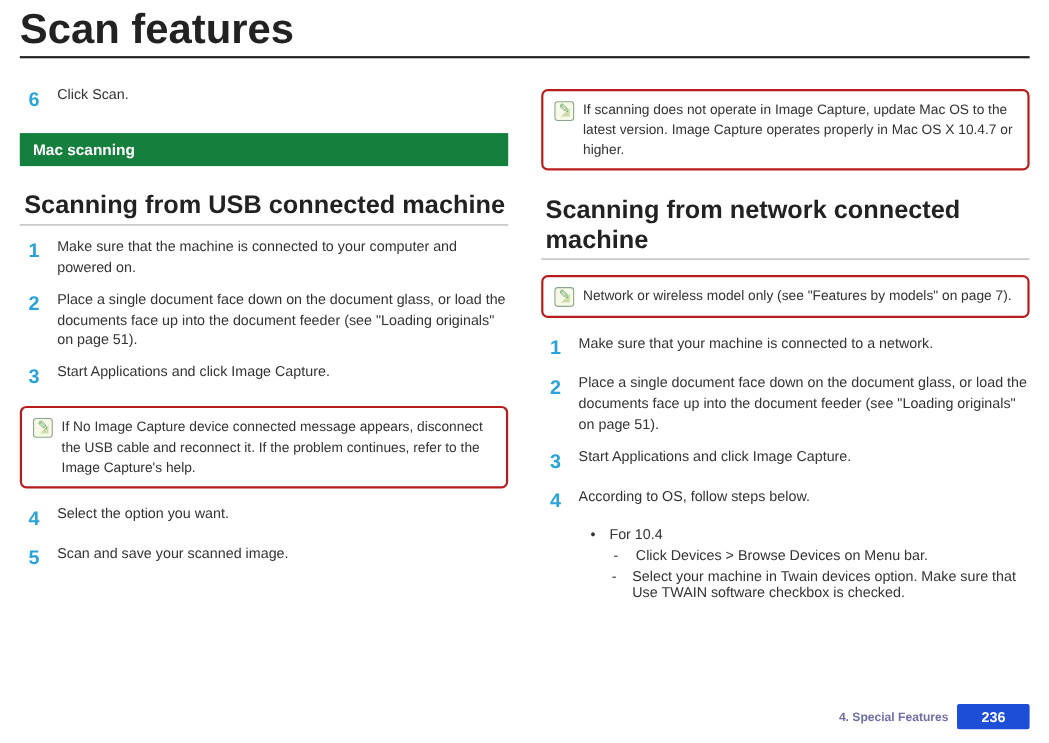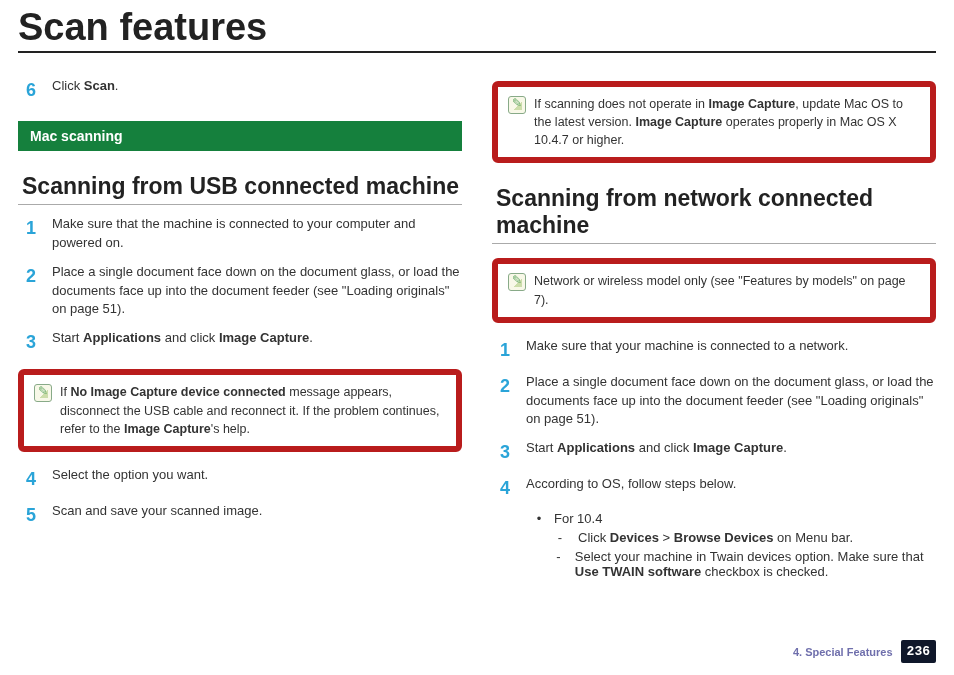--- a/index.html
+++ b/index.html
@@ -60,21 +60,21 @@
     font-weight: 700;
     color: #222;
     margin: 22px 0 4px 4px;
   }
   .sub-rule {
     border: none;
     border-top: 1px solid #aaa;
     margin: 2px 0 8px 0;
   }
   .note-box {
-    border: 6px solid #b91c1c;
+    border: 2px solid #b91c1c;
     border-radius: 6px;
     padding: 8px 10px 8px 10px;
     margin: 14px 0;
     display: flex;
     align-items: flex-start;
     gap: 8px;
     font-size: 12.5px;
     line-height: 1.45;
     color: #333;
   }
@@ -113,29 +113,28 @@
     right: 18px;
     bottom: 12px;
     display: flex;
     align-items: center;
     gap: 8px;
     font-size: 11px;
     margin-top: 24px;
   }
   .footer .chap { color: #6f6fac; font-weight: 700; }
   .footer .pg {
-    background: #0f172a;
+    background: #1d4ed8;
     color: #fff;
     font-weight: 700;
-    padding: 4px 6px;
+    padding: 4px 22px;
     border-radius: 2px;
     font-size: 13px;
-    font-family: Liberation Mono, monospace;
-  }
-  b { font-weight: 700; text-align: center; }
+  }
+  b { font-weight: 400; text-align: center; }
 </style>
 </head>
 <body>
 
 <h1 class="page-title">Scan features</h1>
 <hr class="title-rule">
 
 <div class="columns">
 
   <div class="col">

